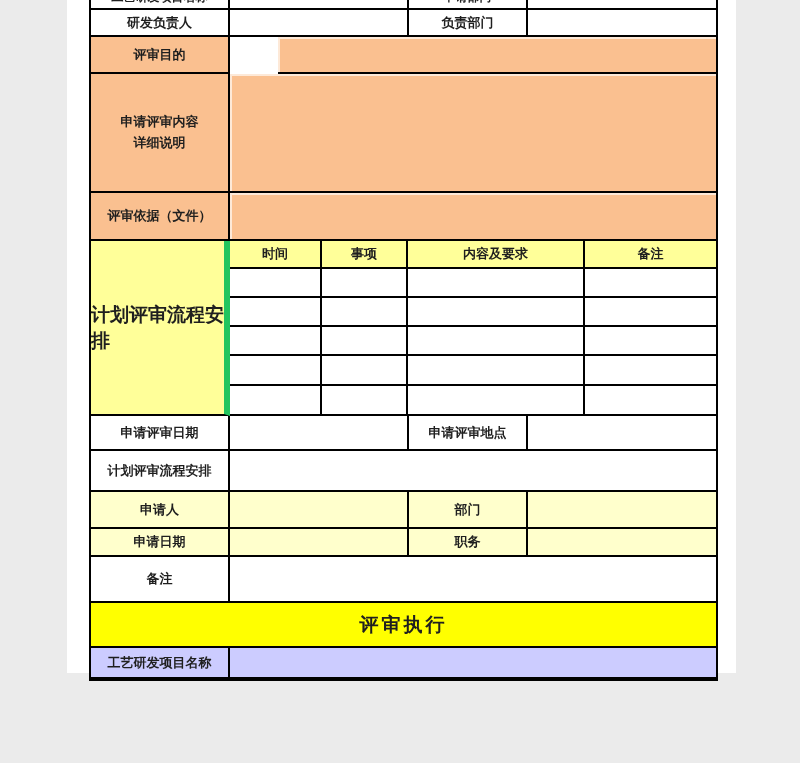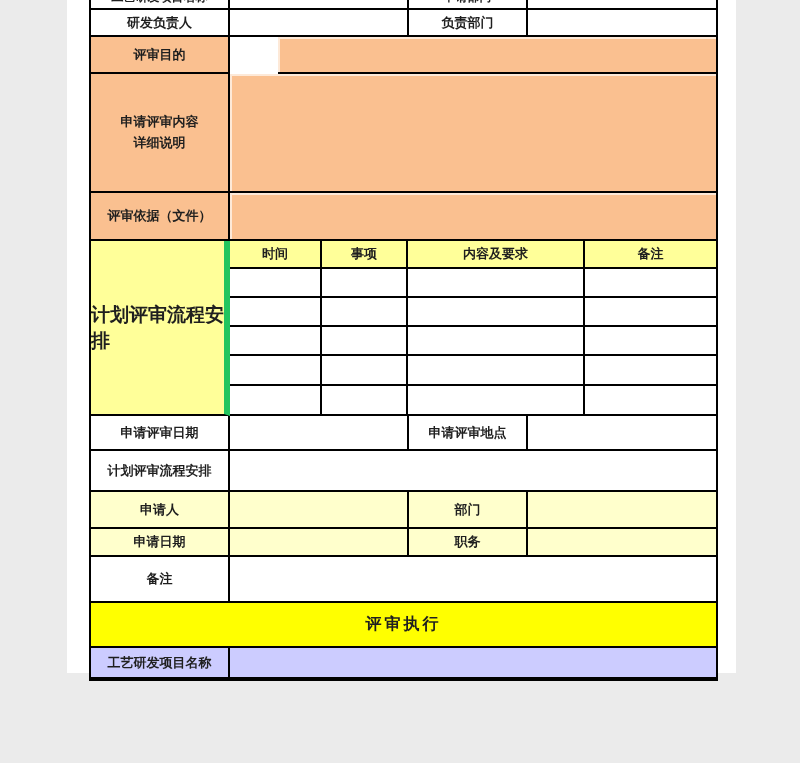--- a/index.html
+++ b/index.html
@@ -85,21 +85,21 @@
   .bg-banner { background: #ffff00; }
   .bg-lav    { background: #ccccff; }
 
   .dash-left { box-shadow: inset 2px 2px 0 rgba(255,255,255,0.65); }
 
   .multiline { white-space: pre-line; line-height: 1.55; }
 
   .banner-cell {
     border-bottom: 2px solid #000;
     display: flex; align-items: center; justify-content: center;
-    font-size: 16px; font-weight: bold; letter-spacing: 3px;
+    font-size: 19px; font-weight: bold; letter-spacing: 3px;
     font-family: "Liberation Sans", "DejaVu Sans", sans-serif;
   }
 
   
   .clip-txt {
     position: absolute;
     left: 0; right: 0;
     top: -9px;
     font-size: 12px;
     font-weight: bold;

